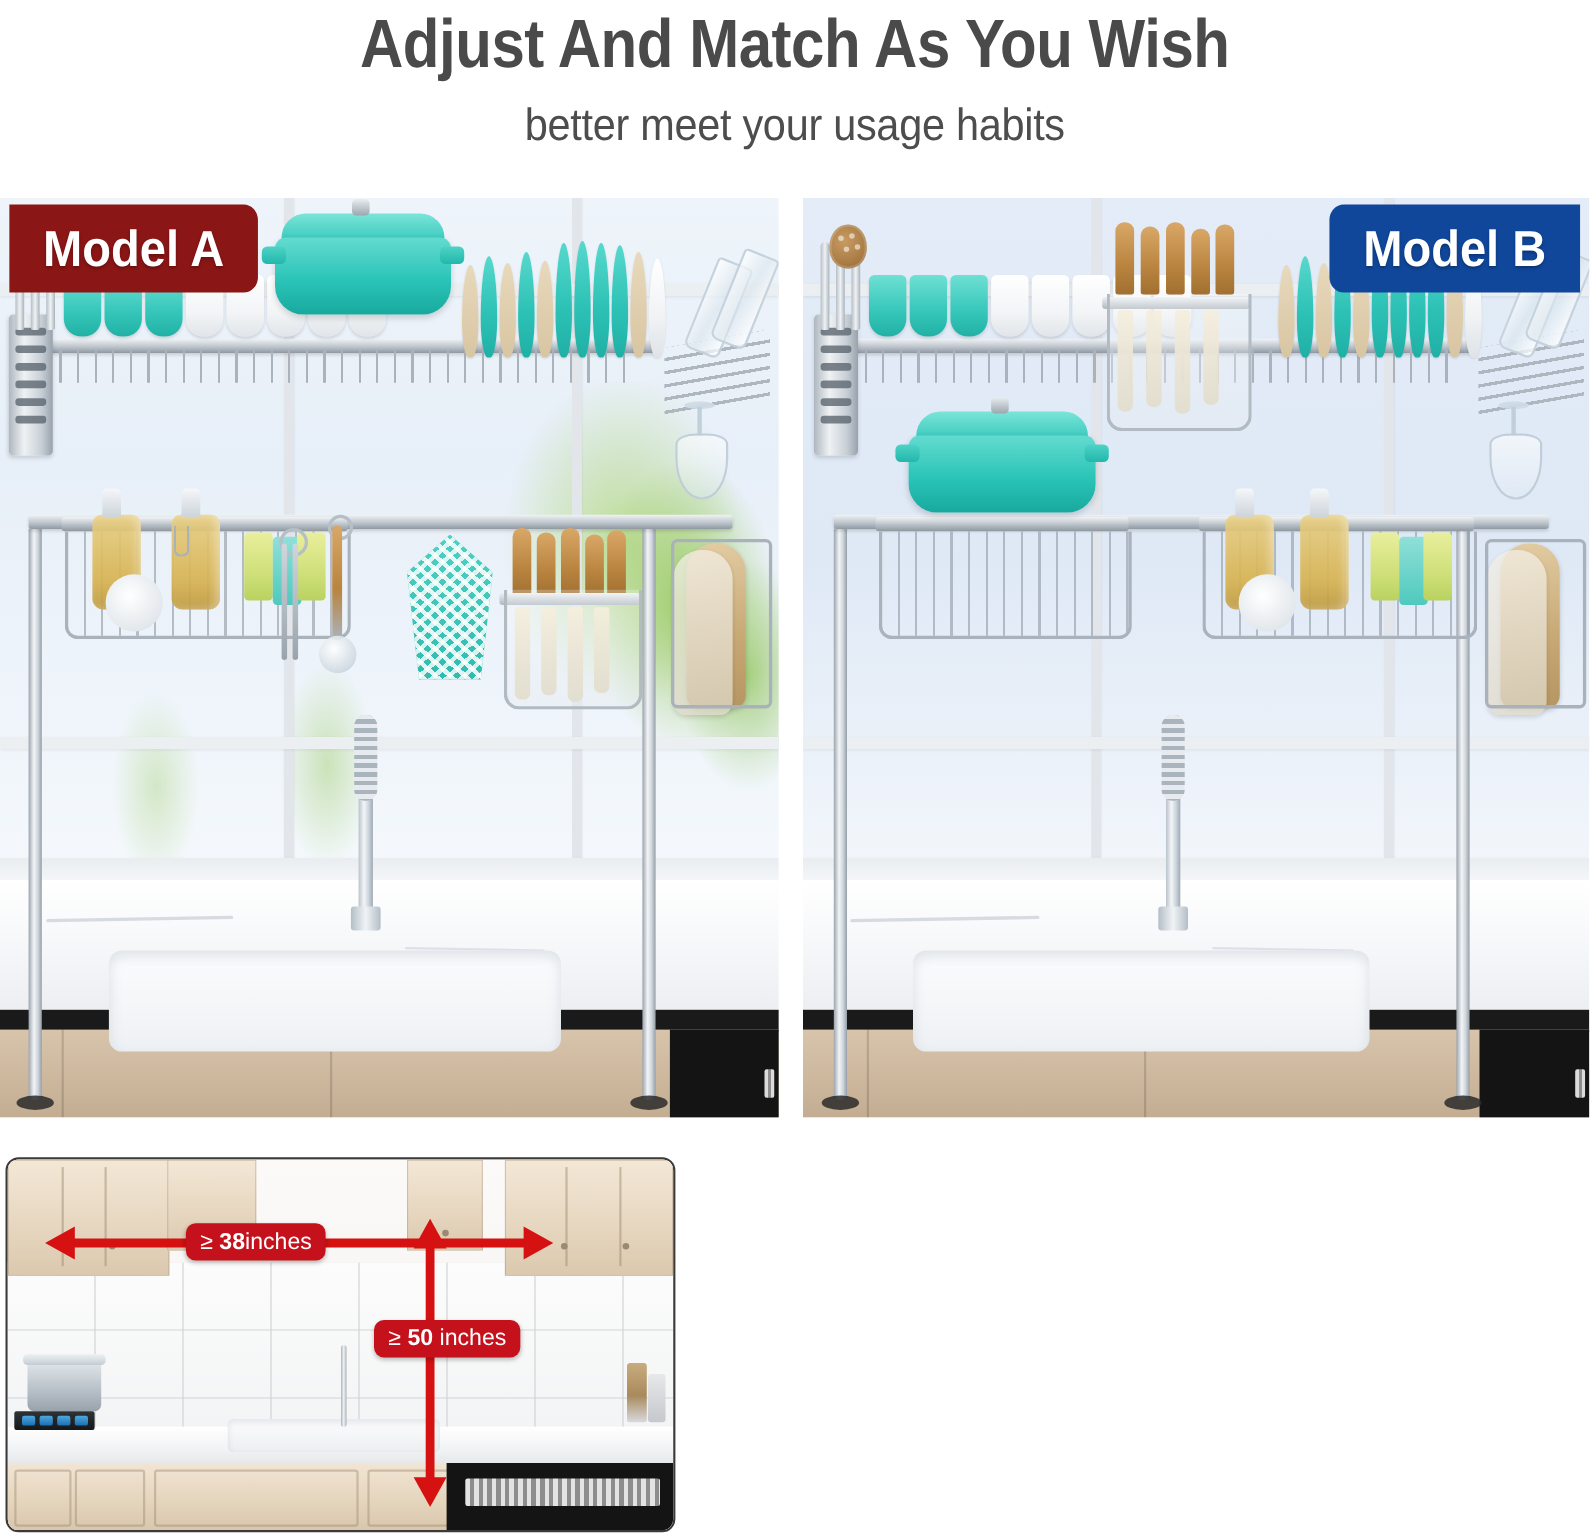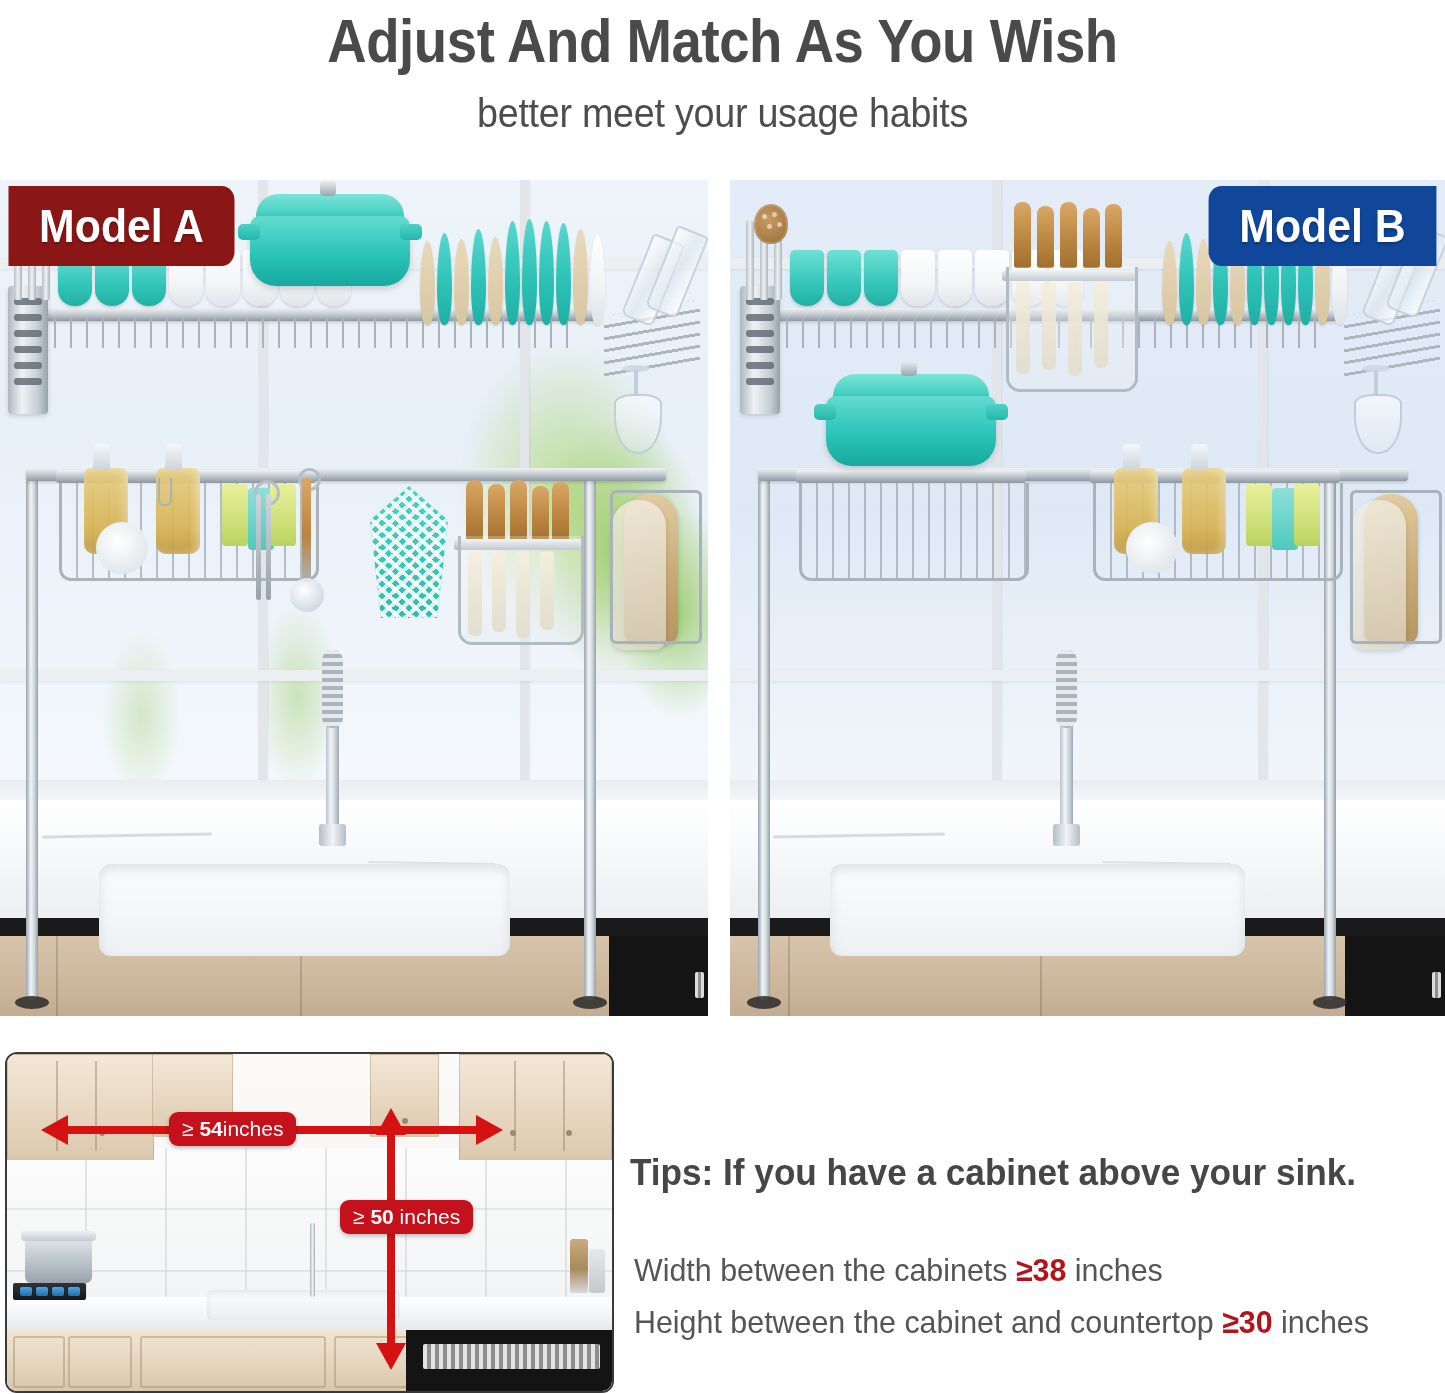--- a/index.html
+++ b/index.html
@@ -645,22 +645,17 @@
     </div>
 
     <div class="dim-h">
       <span class="arrow-l"></span>
         <span class="arrow-r"></span>
     </div>
     <div class="dim-v">
       <span class="arrow-u"></span>
         <span class="arrow-d"></span>
     </div>
-    <div class="dim-label label-h"><span>≥ </span><b>54</b><span>inches</span></div>
+    <div class="dim-label label-h"><span>≥ </span><b>38</b><span>inches</span></div>
     <div class="dim-label label-v"><span>≥ </span><b>50</b><span> inches</span></div>
   </div>
 
-  <div class="tips">
-    <div class="tips-head">Tips:  If you have a cabinet above your sink.</div>
-    <div class="tips-line l1"><span>Width between the cabinets </span><span class="hl">≥38</span><span> inches</span></div>
-    <div class="tips-line l2"><span>Height between the cabinet and countertop </span><span class="hl">≥30</span><span> inches</span></div>
-  </div>
 </div>
 
 </body></html>

